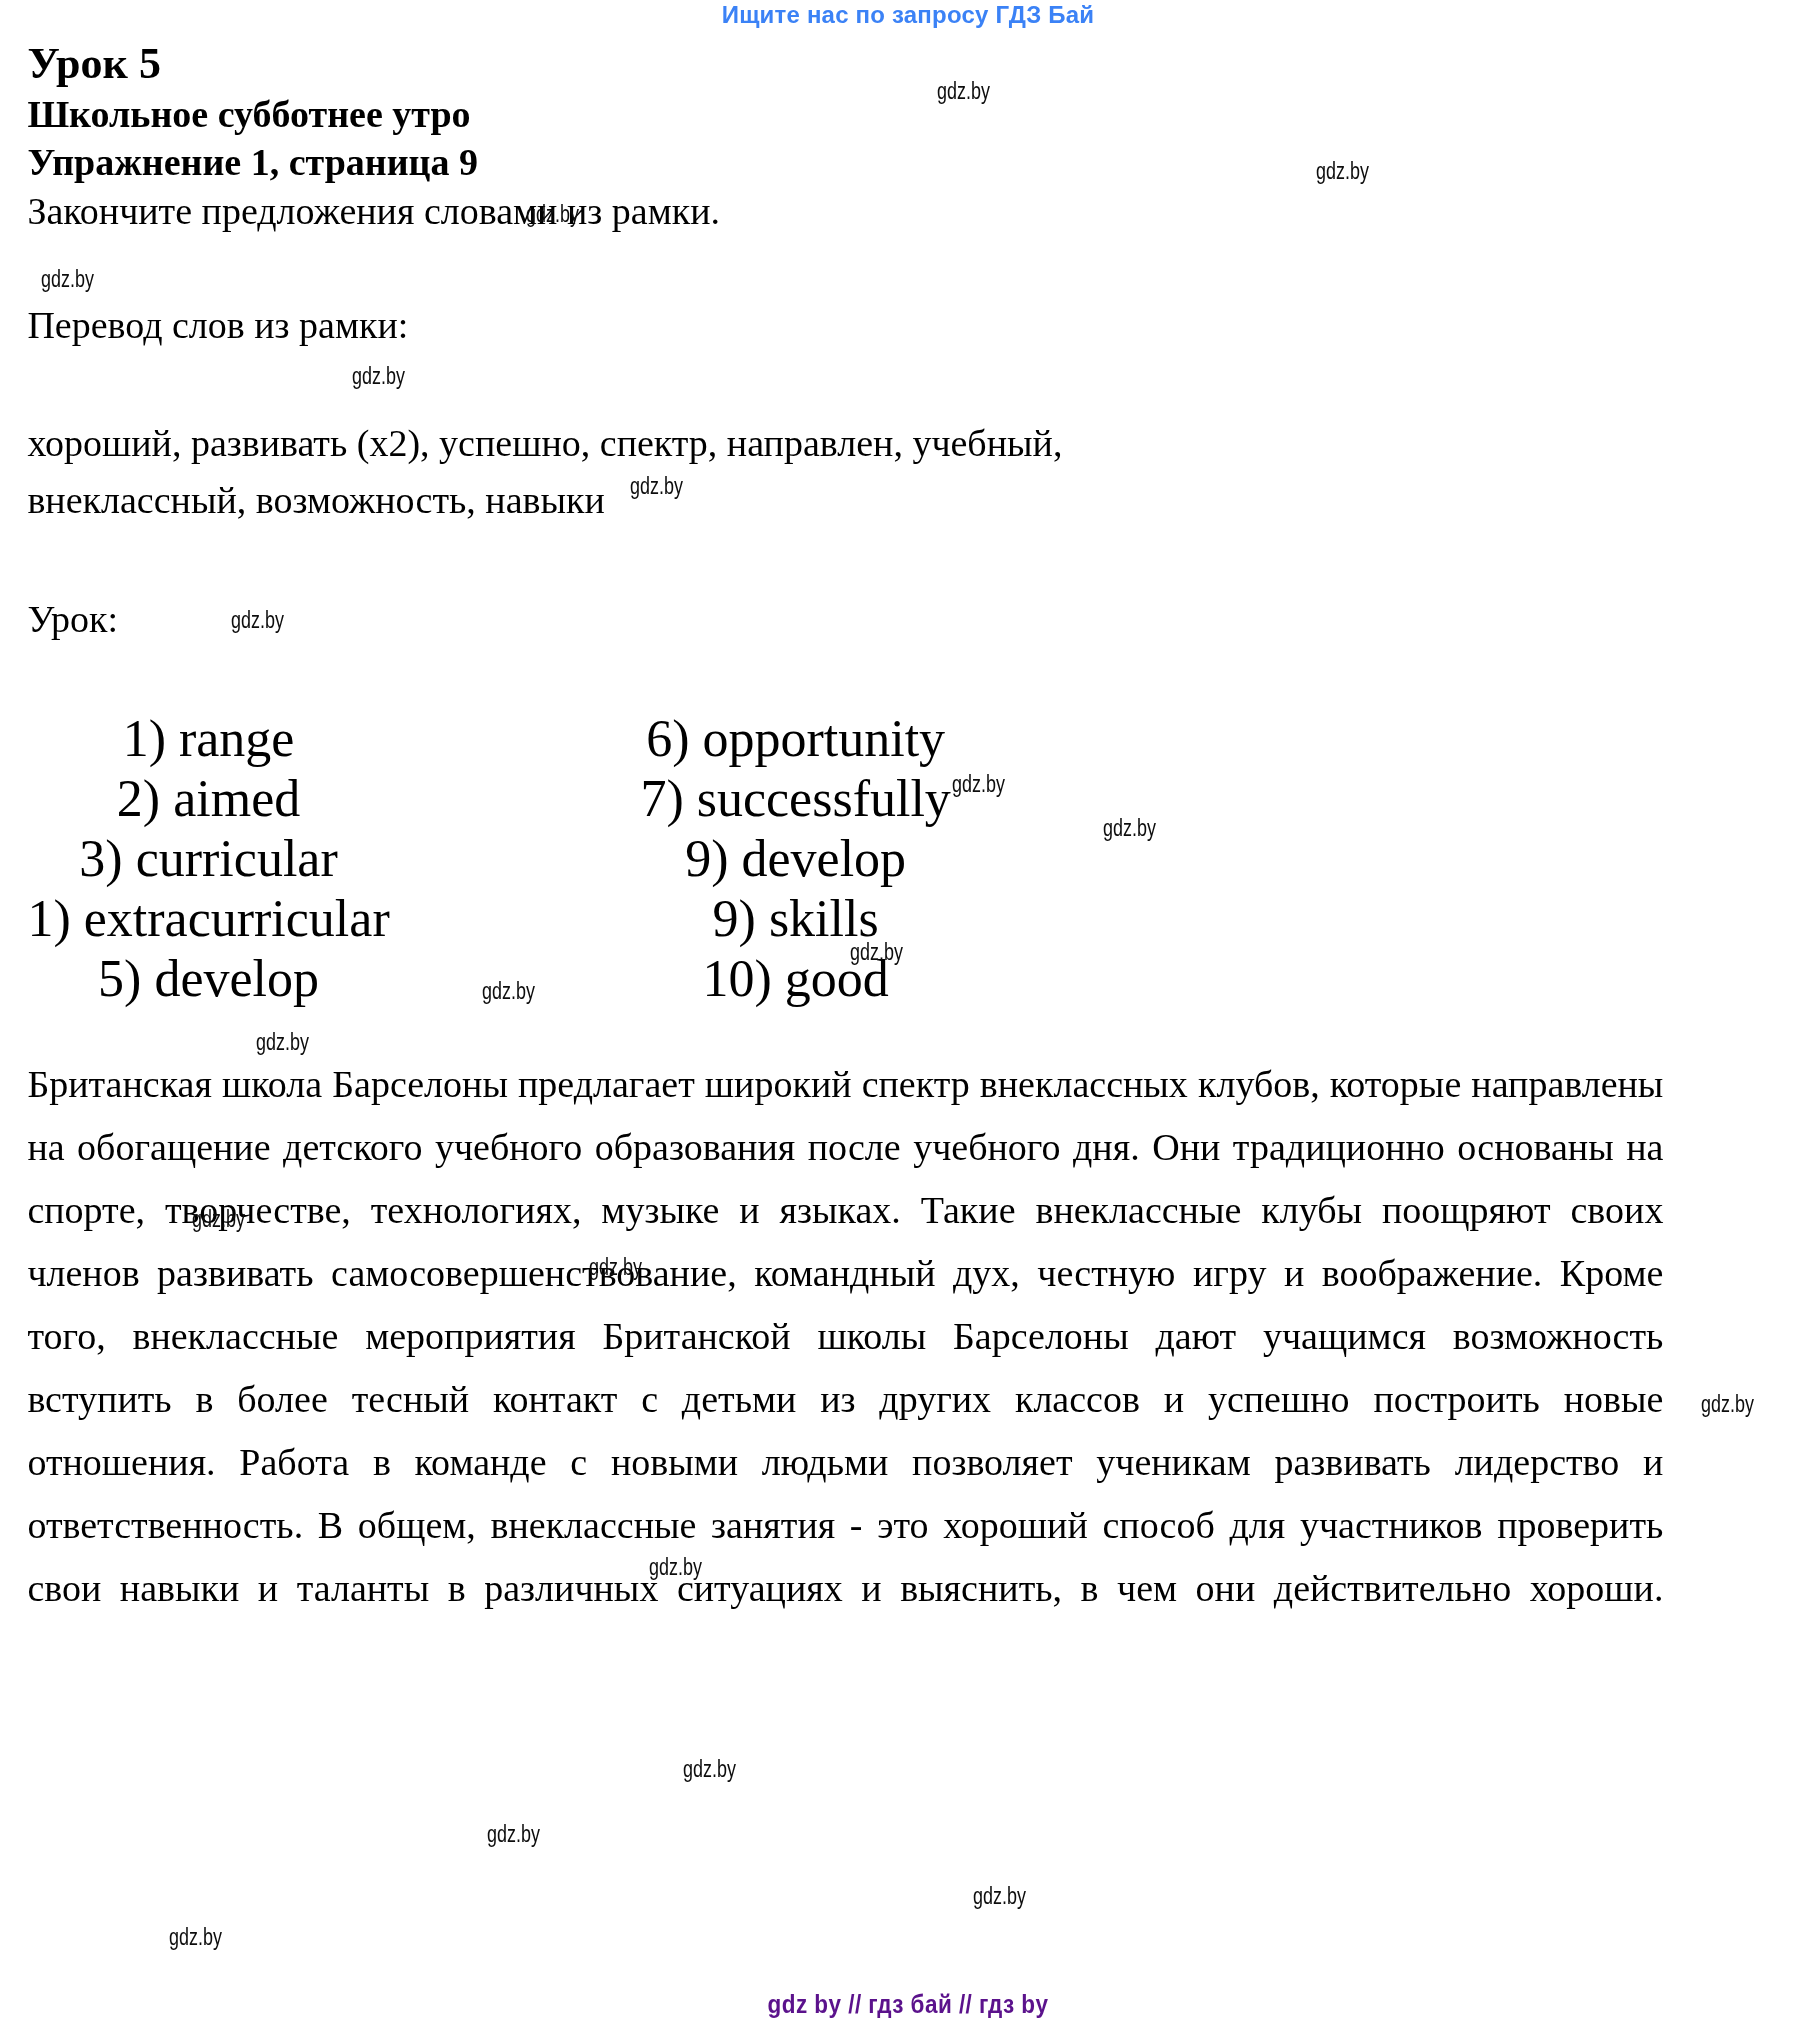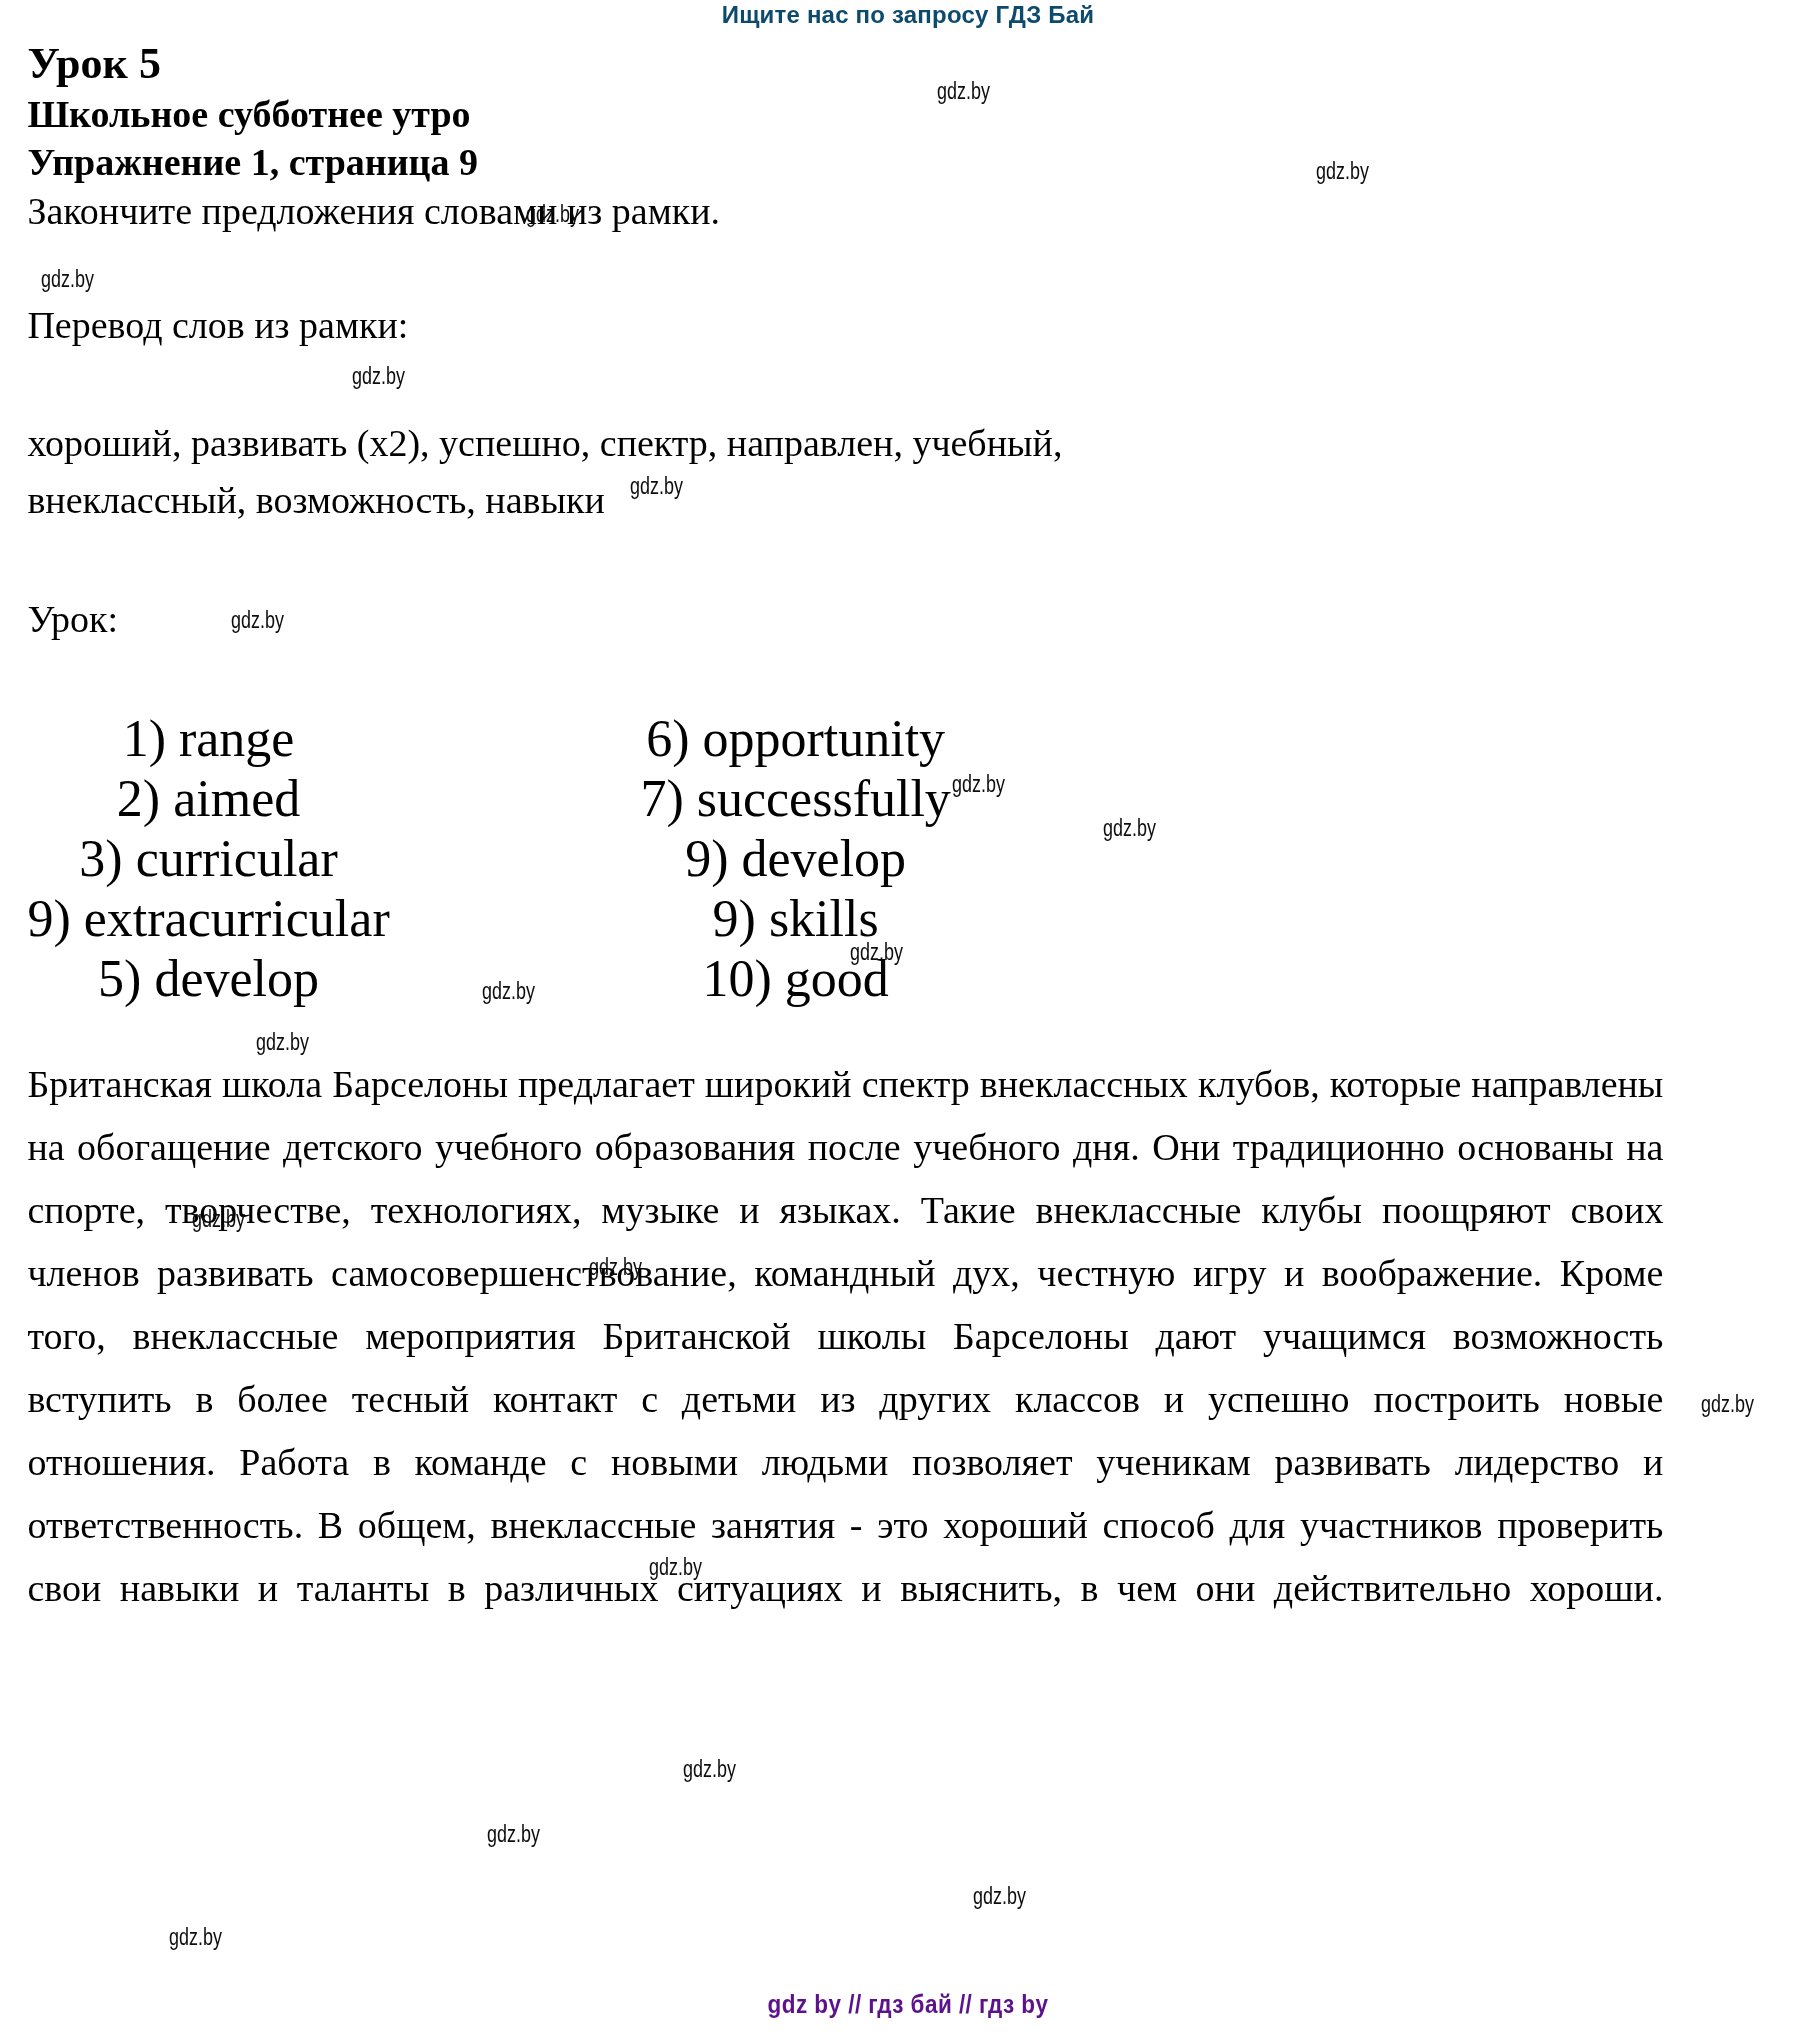--- a/index.html
+++ b/index.html
@@ -24,21 +24,21 @@
   .promo-banner {
     position: absolute;
     top: 0px;
     left: 0;
     width: 100%;
     text-align: center;
     font-family: "Liberation Sans", "DejaVu Sans", sans-serif;
     font-weight: bold;
     font-size: 24px;
     line-height: 29px;
-    color: #0c4a6e;
+    color: #3b82f6;
     letter-spacing: 0.2px;
   }
 
   
   .wm {
     position: absolute;
     font-family: "Liberation Sans", "DejaVu Sans", sans-serif;
     font-size: 23px;
     line-height: 23px;
     color: #0d0d0d;
@@ -175,21 +175,21 @@
 
     <p class="section-label">Урок:</p>
 
     <div class="spacer-lg"></div>
 
     <div class="answers" style="height:302px;">
       <div class="answers-col left">
         <div class="answer-item">1) range</div>
         <div class="answer-item">2) aimed</div>
         <div class="answer-item">3) curricular</div>
-        <div class="answer-item">9) extracurricular</div>
+        <div class="answer-item">1) extracurricular</div>
         <div class="answer-item">5) develop</div>
       </div>
       <div class="answers-col right">
         <div class="answer-item">6) opportunity</div>
         <div class="answer-item">7) successfully</div>
         <div class="answer-item">9) develop</div>
         <div class="answer-item">9) skills</div>
         <div class="answer-item">10) good</div>
       </div>
     </div>

